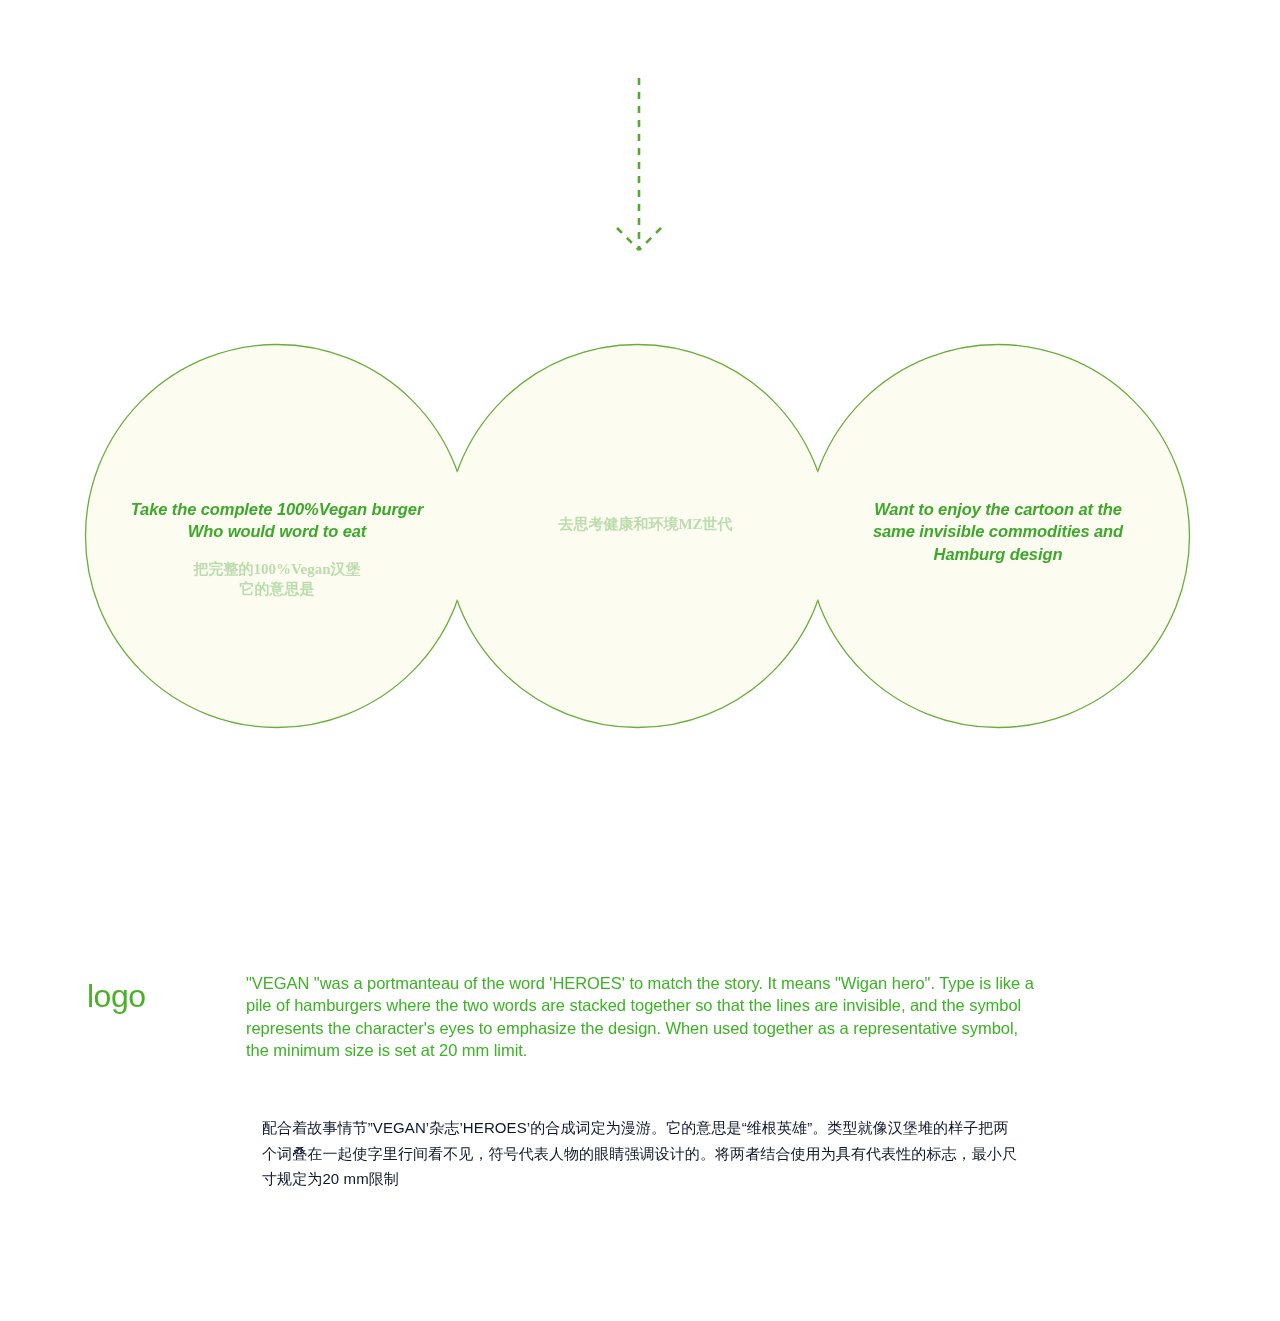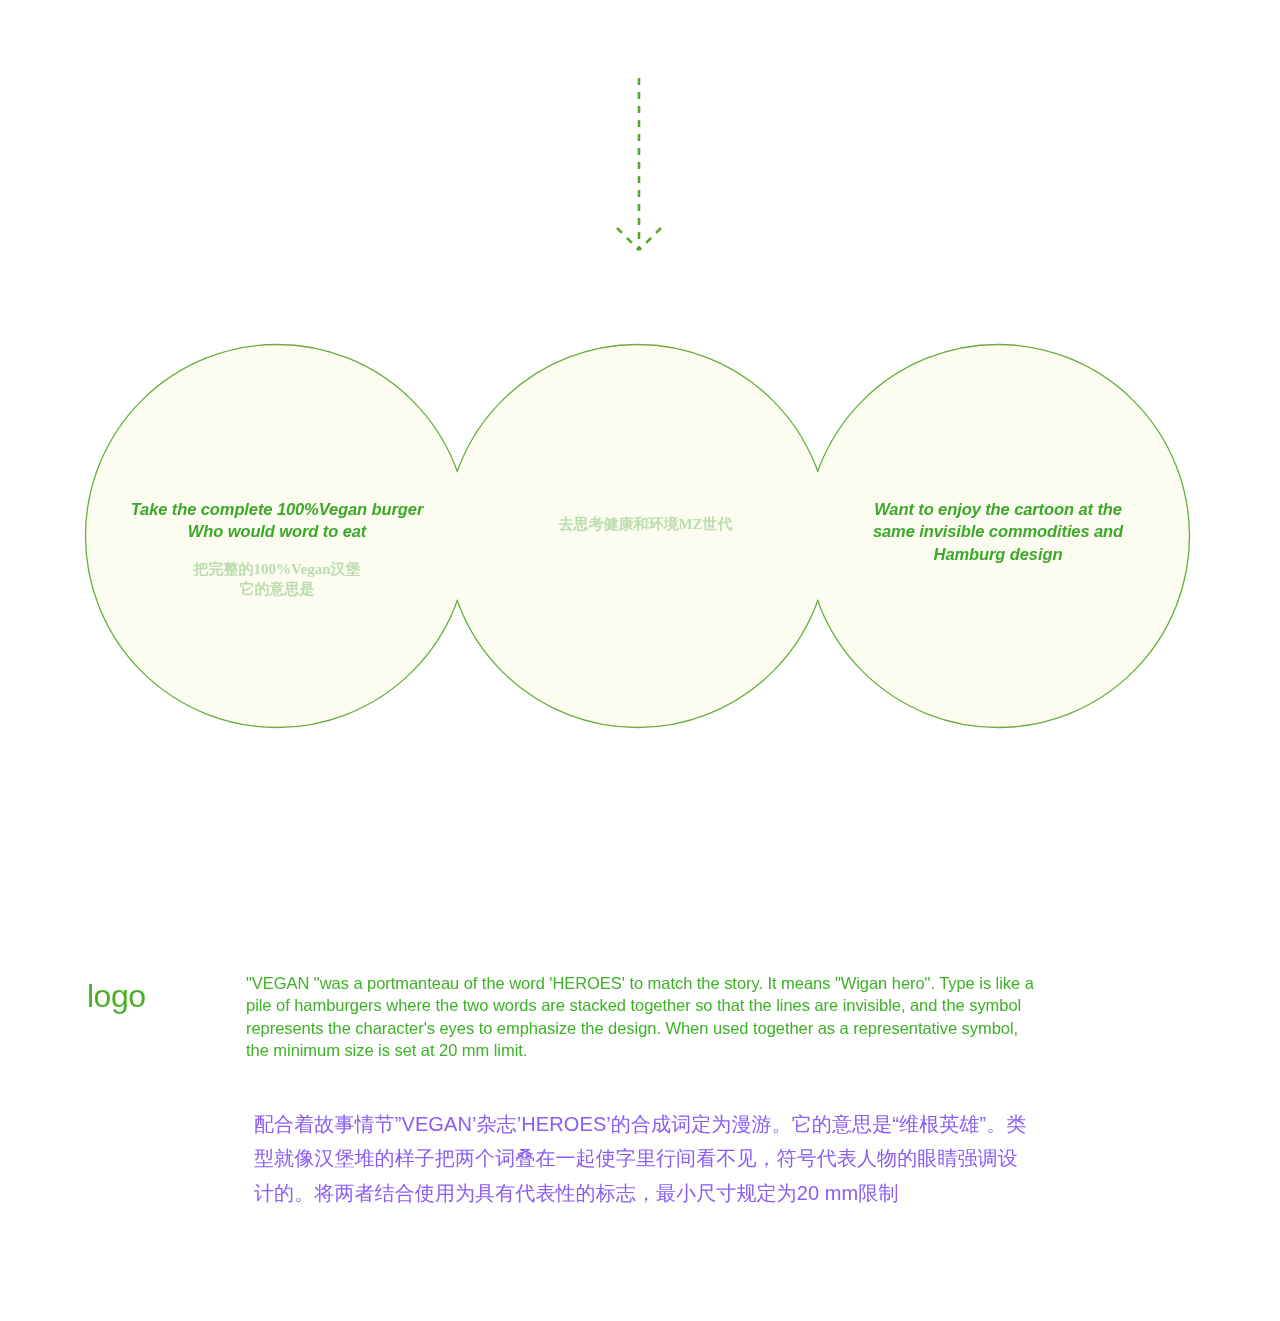--- a/index.html
+++ b/index.html
@@ -89,24 +89,24 @@
     width: 790px;
   }
   #description-en {
     font-size: 16.5px;
     line-height: 1.36;
     color: #3db226;
     margin: 0;
     letter-spacing: -0.05px;
   }
   #description-zh {
-    font-size: 20px;
+    font-size: 15px;
     line-height: 1.72;
-    color: #8b5cf6;
-    margin: 8px;
+    color: #0f172a;
+    margin: 16px;
     padding-top: 37px;
     letter-spacing: 0.1px;
   }
 </style>
 </head>
 <body>
 
 <div id="arrow-indicator">
   <svg width="1280" height="300" viewBox="0 0 1280 300" xmlns="http://www.w3.org/2000/svg">
     <g stroke="#55a832" stroke-width="2.6" fill="none" stroke-dasharray="7 7" stroke-linecap="butt">

